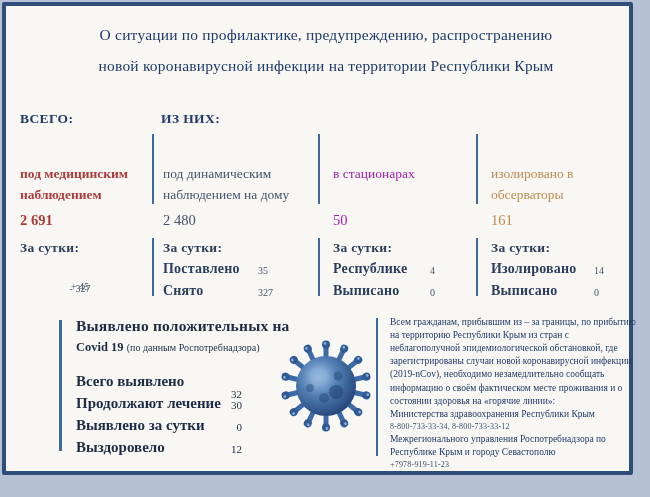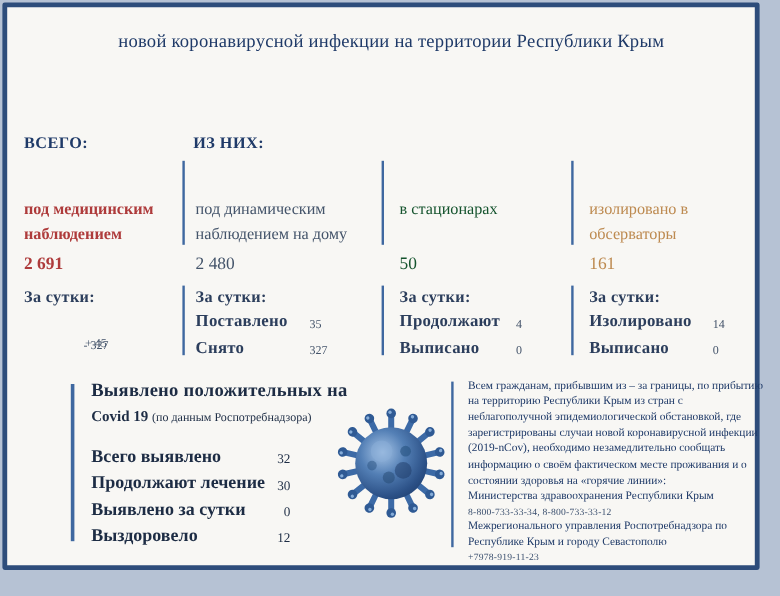--- a/index.html
+++ b/index.html
@@ -18,40 +18,41 @@
   .title-wrap{left:30px;top:26px;width:592px;text-align:center;color:#1f3a68;}
   .title-line{font-size:15.5px;letter-spacing:.2px;margin-bottom:13px;white-space:nowrap;}
   .hdr-label{font-size:13.5px;font-weight:600;color:#1f3a68;letter-spacing:.4px;}
   .vline{width:2px;background:#3f68a0;}
   .stat-col{top:136px;}
   .stat-label{font-size:13.5px;line-height:1.55;margin-top:28px;}
   .stat-value{font-size:14.5px;margin-top:6px;}
   .stat-label-block{min-height:42px;}
   .c-red{color:#ae3b3b;font-weight:600;}
   .c-slate{color:#44546a;}
-  .c-purple{color:#14532d;}
+  .c-purple{color:#a21caf;}
   .c-tan{color:#bd8a50;}
   .daily-label{font-size:13.5px;font-weight:600;color:#2c3e5c;letter-spacing:.3px;}
   .daily-row-label{font-size:14px;font-weight:600;color:#2c3e5c;letter-spacing:.2px;}
   .daily-num{font-size:10px;color:#44546a;}
   .pos-heading{font-size:15.5px;font-weight:600;color:#1d2c44;letter-spacing:.2px;}
   .pos-sub{color:#1d2c44;font-size:12.5px;font-weight:600;}
   .pos-sub small{font-size:10px;font-weight:400;}
   .pos-row-label{font-size:15px;font-weight:600;color:#1d2c44;}
   .pos-row-value{font-size:11px;color:#1d2c44;text-align:right;}
   .notice{font-size:9.5px;line-height:1.38;color:#1f3a68;}
   .notice-phones{font-size:8px;color:#3a4f6e;letter-spacing:.2px;margin:1px 0 2px 0;}
 </style>
 </head>
 <body>
 
 <div class="page">
   <div class="frame"></div>
 
   <div class="abs title-wrap">
+    <div class="title-line">О ситуации по профилактике, предупреждению, распространению</div>
     <div class="title-line">новой коронавирусной инфекции на территории Республики Крым</div>
   </div>
 
   <div class="abs hdr-label" style="left:20px;top:111px;">ВСЕГО:</div>
   <div class="abs hdr-label" style="left:161px;top:111px;">ИЗ НИХ:</div>
 
   <div class="abs vline" style="left:152px;top:134px;height:70px;"></div>
   <div class="abs vline" style="left:318px;top:134px;height:70px;"></div>
   <div class="abs vline" style="left:476px;top:134px;height:70px;"></div>
 
@@ -80,39 +81,39 @@
   <div class="abs daily-num" style="left:50px;top:281px;width:60px;text-align:center;">+ 45</div>
   <div class="abs daily-num" style="left:50px;top:283px;width:60px;text-align:center;">- 327</div>
 
   <div class="abs daily-label" style="left:163px;top:240px;">За сутки:</div>
   <div class="abs daily-row-label" style="left:163px;top:261px;">Поставлено</div>
   <div class="abs daily-num" style="left:258px;top:265px;">35</div>
   <div class="abs daily-row-label" style="left:163px;top:283px;">Снято</div>
   <div class="abs daily-num" style="left:258px;top:287px;">327</div>
 
   <div class="abs daily-label" style="left:333px;top:240px;">За сутки:</div>
-  <div class="abs daily-row-label" style="left:333px;top:261px;">Продолжают</div>
+  <div class="abs daily-row-label" style="left:333px;top:261px;">Республике</div>
   <div class="abs daily-num" style="left:430px;top:265px;">4</div>
   <div class="abs daily-row-label" style="left:333px;top:283px;">Выписано</div>
   <div class="abs daily-num" style="left:430px;top:287px;">0</div>
 
   <div class="abs daily-label" style="left:491px;top:240px;">За сутки:</div>
   <div class="abs daily-row-label" style="left:491px;top:261px;">Изолировано</div>
   <div class="abs daily-num" style="left:594px;top:265px;">14</div>
   <div class="abs daily-row-label" style="left:491px;top:283px;">Выписано</div>
   <div class="abs daily-num" style="left:594px;top:287px;">0</div>
 
   <div class="abs vline" style="left:59px;top:320px;width:3px;height:131px;"></div>
   <div class="abs pos-heading" style="left:76px;top:317px;">Выявлено положительных на</div>
   <div class="abs pos-sub" style="left:76px;top:340px;">
     <span>Covid 19</span>
     <small>(по данным Роспотребнадзора)</small>
   </div>
   <div class="abs pos-row-label" style="left:76px;top:373px;text-align:right;">Всего выявлено</div>
-  <div class="abs pos-row-value" style="left:212px;top:377px;width:30px;">32</div>
+  <div class="abs pos-row-value" style="left:212px;top:388px;width:30px;">32</div>
   <div class="abs pos-row-label" style="left:76px;top:395px;">Продолжают лечение</div>
   <div class="abs pos-row-value" style="left:212px;top:399px;width:30px;">30</div>
   <div class="abs pos-row-label" style="left:76px;top:417px;">Выявлено за сутки</div>
   <div class="abs pos-row-value" style="left:212px;top:421px;width:30px;">0</div>
   <div class="abs pos-row-label" style="left:76px;top:439px;">Выздоровело</div>
   <div class="abs pos-row-value" style="left:212px;top:443px;width:30px;">12</div>
 
   <svg class="abs" style="left:280px;top:340px;" width="92" height="92" viewBox="0 0 92 92">
     <defs>
       <radialGradient id="vgrad" cx="38%" cy="35%" r="78%">

